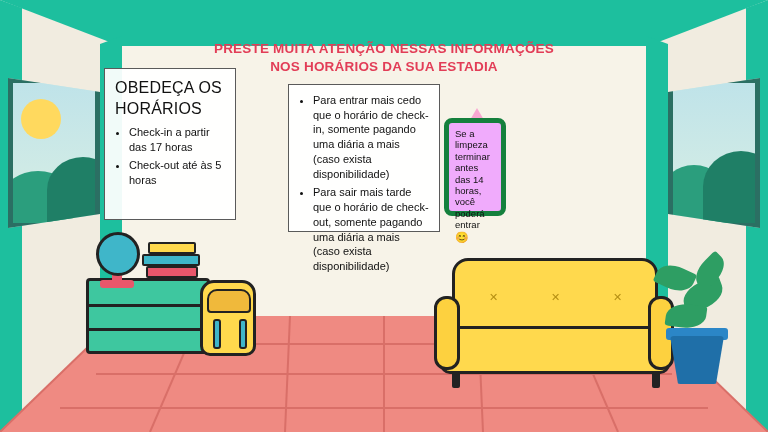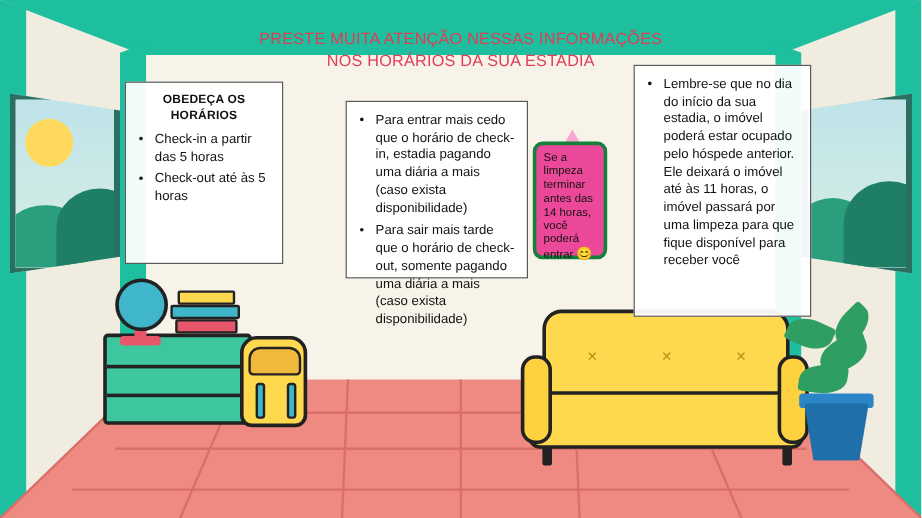--- a/index.html
+++ b/index.html
@@ -151,61 +151,60 @@
     left: 200px; bottom: 76px; width: 56px; height: 76px;
     background: #ffd94d; border: 3px solid #222; border-radius: 14px 14px 10px 10px;
     box-sizing: border-box;
   }
   .backpack-flap { position: absolute; left: 4px; top: 6px; width: 44px; height: 24px; background: #f0b93b; border: 2px solid #222; border-radius: 10px 10px 4px 4px; box-sizing: border-box; }
   .backpack-strap { position: absolute; width: 8px; height: 30px; background: #3fb6c9; border: 2px solid #222; box-sizing: border-box; border-radius: 3px; }
 
   
   .headline {
     position: absolute;
-    left: 210px; top: 24px; width: 348px;
+    left: 210px; top: 40px; width: 348px;
     text-align: center;
     color: #e23d57;
-    font-weight: normal;
+    font-weight: bold;
     font-size: 13.5px;
     line-height: 1.32;
     letter-spacing: 0.2px;
     text-transform: uppercase;
   }
 
   .box {
     position: absolute;
     background: rgba(255,255,255,0.94);
     border: 1px solid #5a5a5a;
     box-sizing: border-box;
     padding: 8px 10px;
     color: #111;
     font-size: 11px;
     line-height: 1.34;
   }
   .box h3 {
     margin: 0 0 5px 0;
-    font-size: 10px;
-    font-weight: bold;
+    font-size: 16px;
+    font-weight: normal;
     letter-spacing: 0.2px;
     text-transform: uppercase;
-    text-align: center;
   }
   .box ul { margin: 0; padding-left: 14px; }
   .box ul li { margin-bottom: 4px; }
   .box .note { margin-top: 4px; }
 
   #box-horarios { left: 104px; top: 68px; width: 132px; height: 152px; }
   #box-regras   { left: 288px; top: 84px; width: 152px; height: 148px; }
   #box-lembrete { left: 528px; top: 54px; width: 148px; height: 210px; }
 
   .bubble {
     position: absolute;
     left: 444px; top: 118px; width: 62px; height: 98px;
-    background: #ec4899;
-    border: 3px solid #15803d;
+    background: #f0abfc;
+    border: 5px solid #15803d;
     border-radius: 8px;
     box-sizing: border-box;
     padding: 5px 5px 2px 6px;
     font-size: 9.5px;
     line-height: 1.2;
     color: #111;
   }
   .bubble-tail {
     position: absolute;
     left: 470px; top: 108px;
@@ -297,37 +296,32 @@
   <div class="layer pot"></div>
 
   <div class="headline">
     <div>PRESTE MUITA ATENÇÃO NESSAS INFORMAÇÕES</div>
     <div>NOS HORÁRIOS DA SUA ESTADIA</div>
   </div>
 
   <div class="box" id="box-horarios">
     <h3>OBEDEÇA OS HORÁRIOS</h3>
     <ul>
-      <li>Check-in a partir das 5 horas</li>
+      <li>Check-in a partir das 17 horas</li>
       <li>Check-out até às 5 horas</li>
     </ul>
   </div>
 
   <div class="box" id="box-regras">
     <ul>
-      <li>Para entrar mais cedo que o horário de check-in, estadia pagando uma diária a mais (caso exista disponibilidade)</li>
+      <li>Para entrar mais cedo que o horário de check-in, somente pagando uma diária a mais (caso exista disponibilidade)</li>
       <li>Para sair mais tarde que o horário de check-out, somente pagando uma diária a mais (caso exista disponibilidade)</li>
     </ul>
   </div>
 
-  <div class="box" id="box-lembrete">
-    <ul>
-      <li>Lembre-se que no dia do início da sua estadia, o imóvel poderá estar ocupado pelo hóspede anterior. Ele deixará o imóvel até às 11 horas, o imóvel passará por uma limpeza para que fique disponível para receber você</li>
-    </ul>
-  </div>
 
   <div class="bubble-tail"></div>
   <div class="bubble">
     <span>Se a limpeza terminar antes das 14 horas, você poderá entrar</span>
     <span class="emoji">😊</span>
   </div>
 
 </div>
 
 </body></html>

